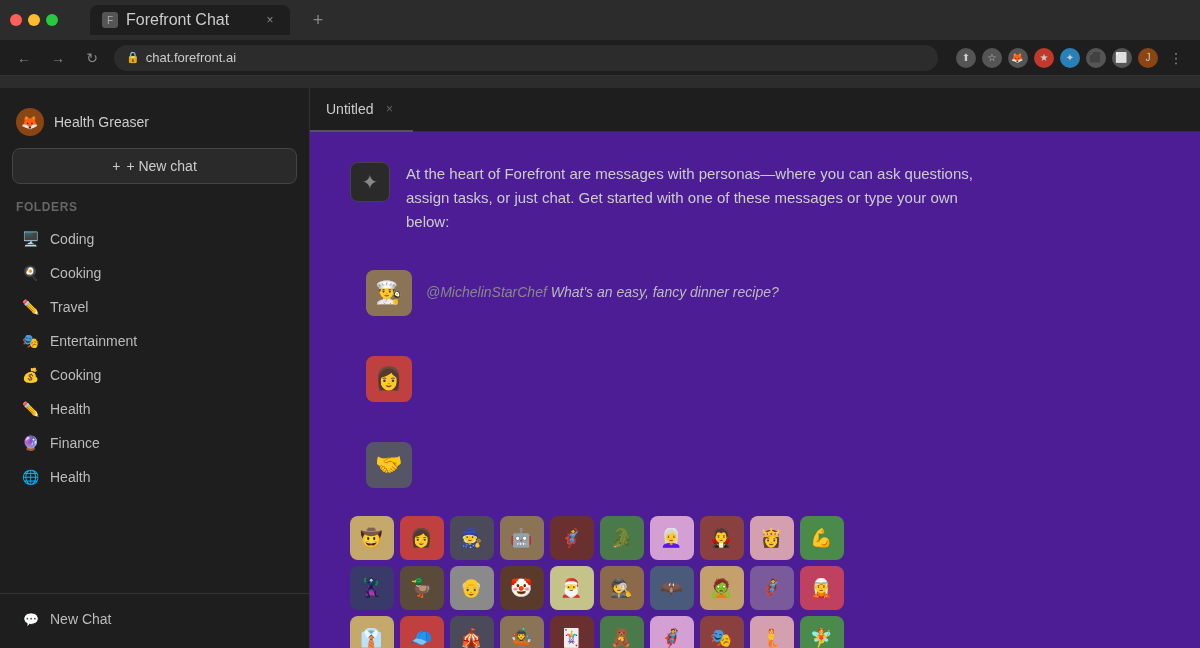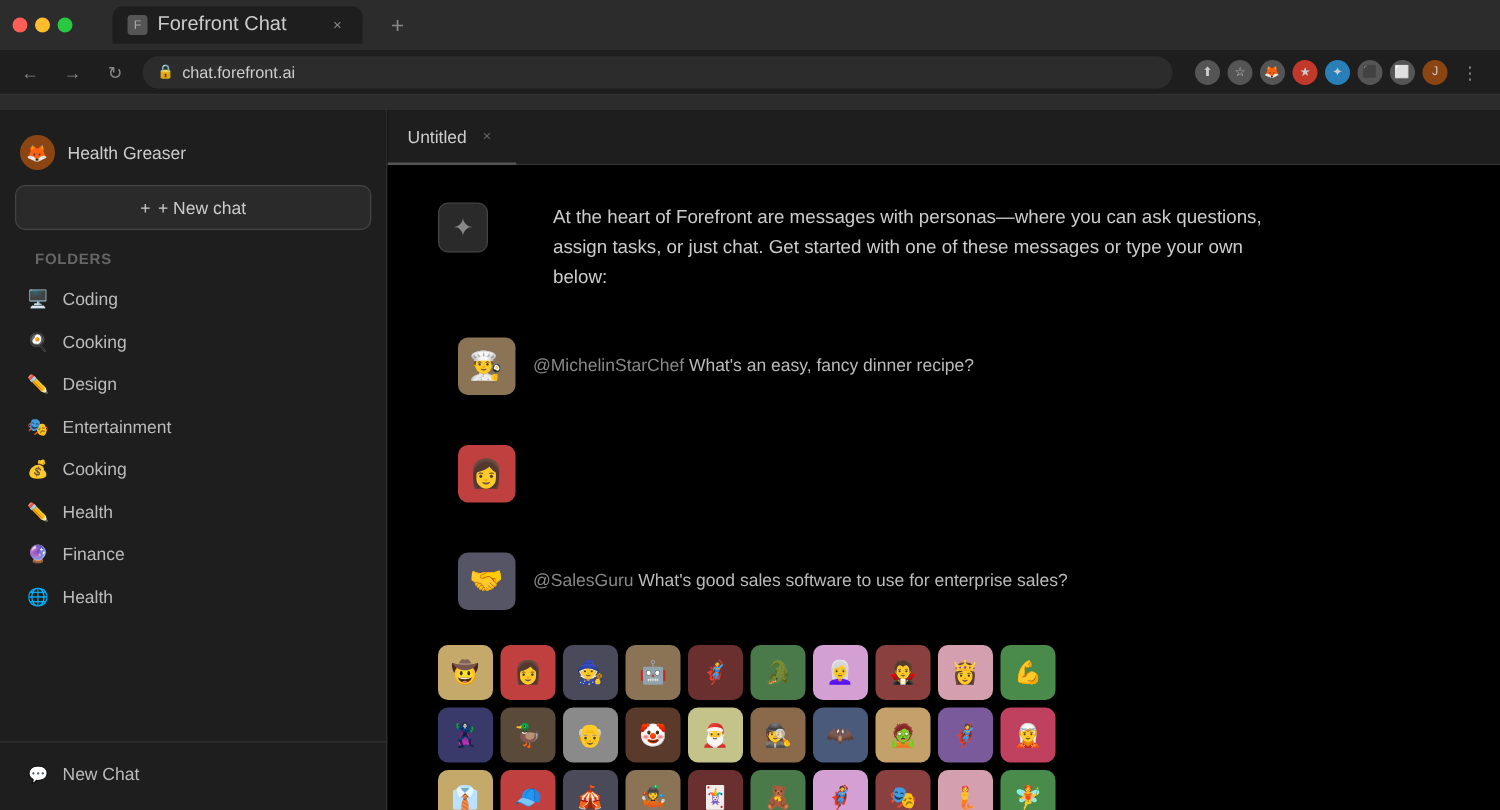--- a/index.html
+++ b/index.html
@@ -27,52 +27,52 @@
 
     
     .app { display: flex; width: 1200px; height: 560px; background: #1a1a1a; }
 
     
     .sidebar { width: 310px; min-width: 310px; background: #1e1e1e; border-right: 1px solid #333; display: flex; flex-direction: column; padding: 12px 0; }
     .user-row { display: flex; align-items: center; gap: 10px; padding: 8px 16px 12px; }
     .user-avatar { width: 28px; height: 28px; border-radius: 50%; background: #8B4513; display: flex; align-items: center; justify-content: center; font-size: 14px; }
     .user-name { font-size: 14px; color: #ccc; font-weight: 500; }
     .new-chat-btn { margin: 0 12px 12px; height: 36px; background: #2a2a2a; border: 1px solid #444; border-radius: 8px; display: flex; align-items: center; justify-content: center; gap: 6px; cursor: pointer; color: #ccc; font-size: 14px; }
-    .folders-label { font-size: 12px; color: #666; padding: 4px 28px 8px; font-weight: 600; text-transform: uppercase; letter-spacing: 0.05em; }
+    .folders-label { font-size: 12px; color: #666; padding: 4px 16px 8px; font-weight: 600; text-transform: uppercase; letter-spacing: 0.05em; }
     .folder-item { display: flex; align-items: center; gap: 10px; padding: 8px 16px; cursor: pointer; border-radius: 6px; margin: 0 6px; }
     .folder-icon { width: 18px; height: 18px; display: flex; align-items: center; justify-content: center; font-size: 14px; flex-shrink: 0; }
     .folder-name { font-size: 14px; color: #bbb; }
     .sidebar-bottom { margin-top: auto; padding: 8px 6px 0; border-top: 1px solid #333; }
     .chat-item { display: flex; align-items: center; gap: 10px; padding: 8px 16px; cursor: pointer; border-radius: 6px; margin: 0 0; }
     .chat-icon { width: 18px; height: 18px; display: flex; align-items: center; justify-content: center; font-size: 13px; color: #888; flex-shrink: 0; }
     .chat-name { font-size: 14px; color: #bbb; }
 
     
-    .main-content { flex: 1; display: flex; flex-direction: column; background: #000000; overflow: hidden; }
+    .main-content { flex: 1; display: flex; flex-direction: column; background: #4c1d95; overflow: hidden; }
 
     
     .inner-tab-bar { height: 44px; background: #1e1e1e; border-bottom: 1px solid #333; display: flex; align-items: center; padding: 0 0; }
     .inner-tab { display: flex; align-items: center; gap: 8px; padding: 0 16px; height: 44px; border-bottom: 2px solid transparent; cursor: pointer; }
     .inner-tab.active { border-bottom: 2px solid #555; }
     .inner-tab-title { font-size: 14px; color: #ccc; }
     .inner-tab-close { width: 16px; height: 16px; display: flex; align-items: center; justify-content: center; color: #666; font-size: 12px; cursor: pointer; border-radius: 50%; }
 
     
     .chat-area { flex: 1; overflow-y: auto; padding: 30px 40px; display: flex; flex-direction: column; gap: 0; }
 
     
     .welcome-row { display: flex; gap: 16px; align-items: flex-start; margin-bottom: 24px; }
     .bot-avatar { width: 40px; height: 40px; background: #2a2a2a; border: 1px solid #444; border-radius: 8px; display: flex; align-items: center; justify-content: center; flex-shrink: 0; }
     .bot-icon { font-size: 20px; color: #888; }
-    .welcome-text { font-size: 15px; color: #ccc; line-height: 1.6; max-width: 580px; margin-left: 36px; }
+    .welcome-text { font-size: 15px; color: #ccc; line-height: 1.6; max-width: 580px; }
 
     
     .suggestion-item { display: flex; gap: 14px; align-items: center; margin-bottom: 16px; padding: 12px 16px; border-radius: 10px; cursor: pointer; }
     .persona-avatar { width: 46px; height: 46px; border-radius: 8px; flex-shrink: 0; overflow: hidden; }
-    .suggestion-text { font-size: 14px; color: #bbb; line-height: 1.4; }
+    .suggestion-text { font-size: 14px; color: #bbb; line-height: 1.4; font-style: italic; }
     .suggestion-text strong { color: #888; font-weight: 500; }
 
     
     .or-text { font-size: 14px; color: #888; margin-bottom: 14px; }
     .persona-grid { display: grid; grid-template-columns: repeat(10, 44px); gap: 6px; }
     .persona-cell { width: 44px; height: 44px; border-radius: 8px; overflow: hidden; cursor: pointer; background: #333; display: flex; align-items: center; justify-content: center; font-size: 18px; }
   </style>
 </head>
 <body>
 
@@ -129,21 +129,21 @@
         <div class="folder-item">
     <div class="folder-icon">🖥️</div>
     <span class="folder-name">Coding</span>
   </div>
         <div class="folder-item">
     <div class="folder-icon">🍳</div>
     <span class="folder-name">Cooking</span>
   </div>
         <div class="folder-item">
     <div class="folder-icon">✏️</div>
-    <span class="folder-name">Design</span>
+    <span class="folder-name">Travel</span>
   </div>
         <div class="folder-item">
     <div class="folder-icon">🎭</div>
     <span class="folder-name">Entertainment</span>
   </div>
         <div class="folder-item">
     <div class="folder-icon">💰</div>
     <span class="folder-name">Cooking</span>
   </div>
         <div class="folder-item">
@@ -193,21 +193,20 @@
   </div>
           <div class="suggestion-item">
     <div class="persona-avatar" style="background:#c04040;display:flex;align-items:center;justify-content:center;font-size:22px;">
       👩
     </div>
   </div>
           <div class="suggestion-item">
     <div class="persona-avatar" style="background:#555566;display:flex;align-items:center;justify-content:center;font-size:22px;">
       🤝
     </div>
-    <div class="suggestion-text"><strong>@SalesGuru</strong> What's good sales software to use for enterprise sales?</div>
   </div>
         </div>
 
       <div class="persona-grid" id="persona-grid">
           <div class="persona-cell" style="background: rgb(196, 169, 107);">🤠</div>
           <div class="persona-cell" style="background: rgb(192, 64, 64);">👩</div>
           <div class="persona-cell" style="background: rgb(74, 74, 90);">🧙</div>
           <div class="persona-cell" style="background: rgb(139, 115, 85);">🤖</div>
           <div class="persona-cell" style="background: rgb(106, 48, 48);">🦸</div>
           <div class="persona-cell" style="background: rgb(74, 122, 74);">🐊</div>

